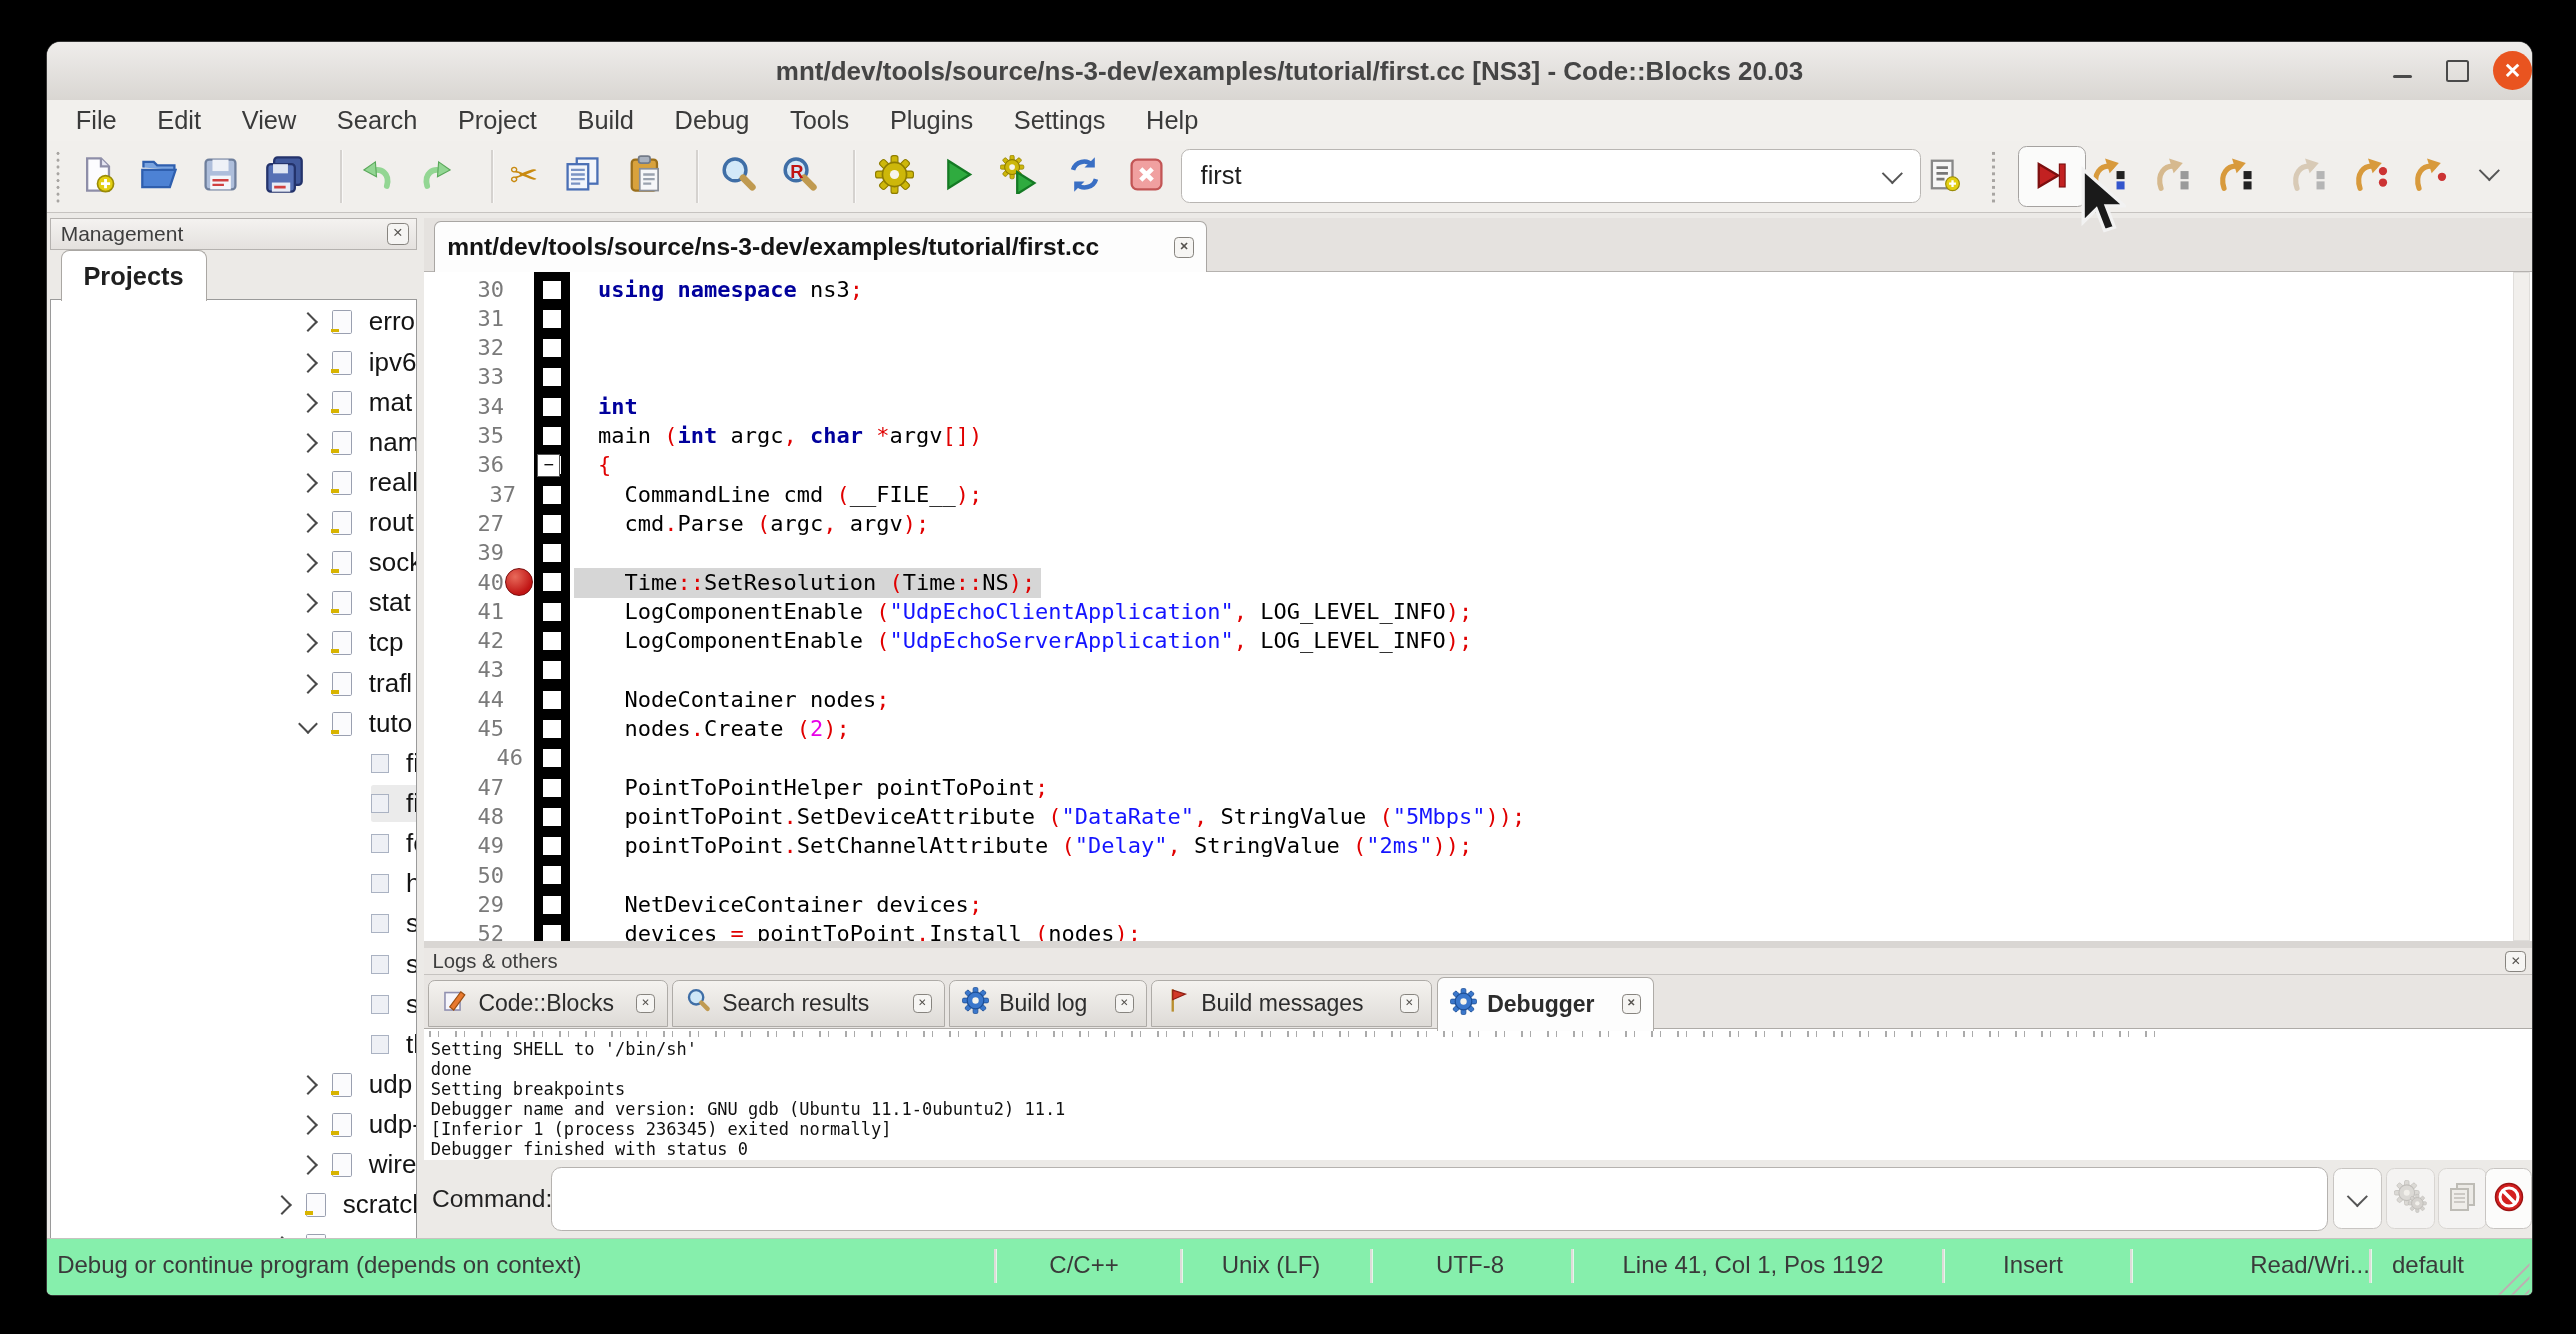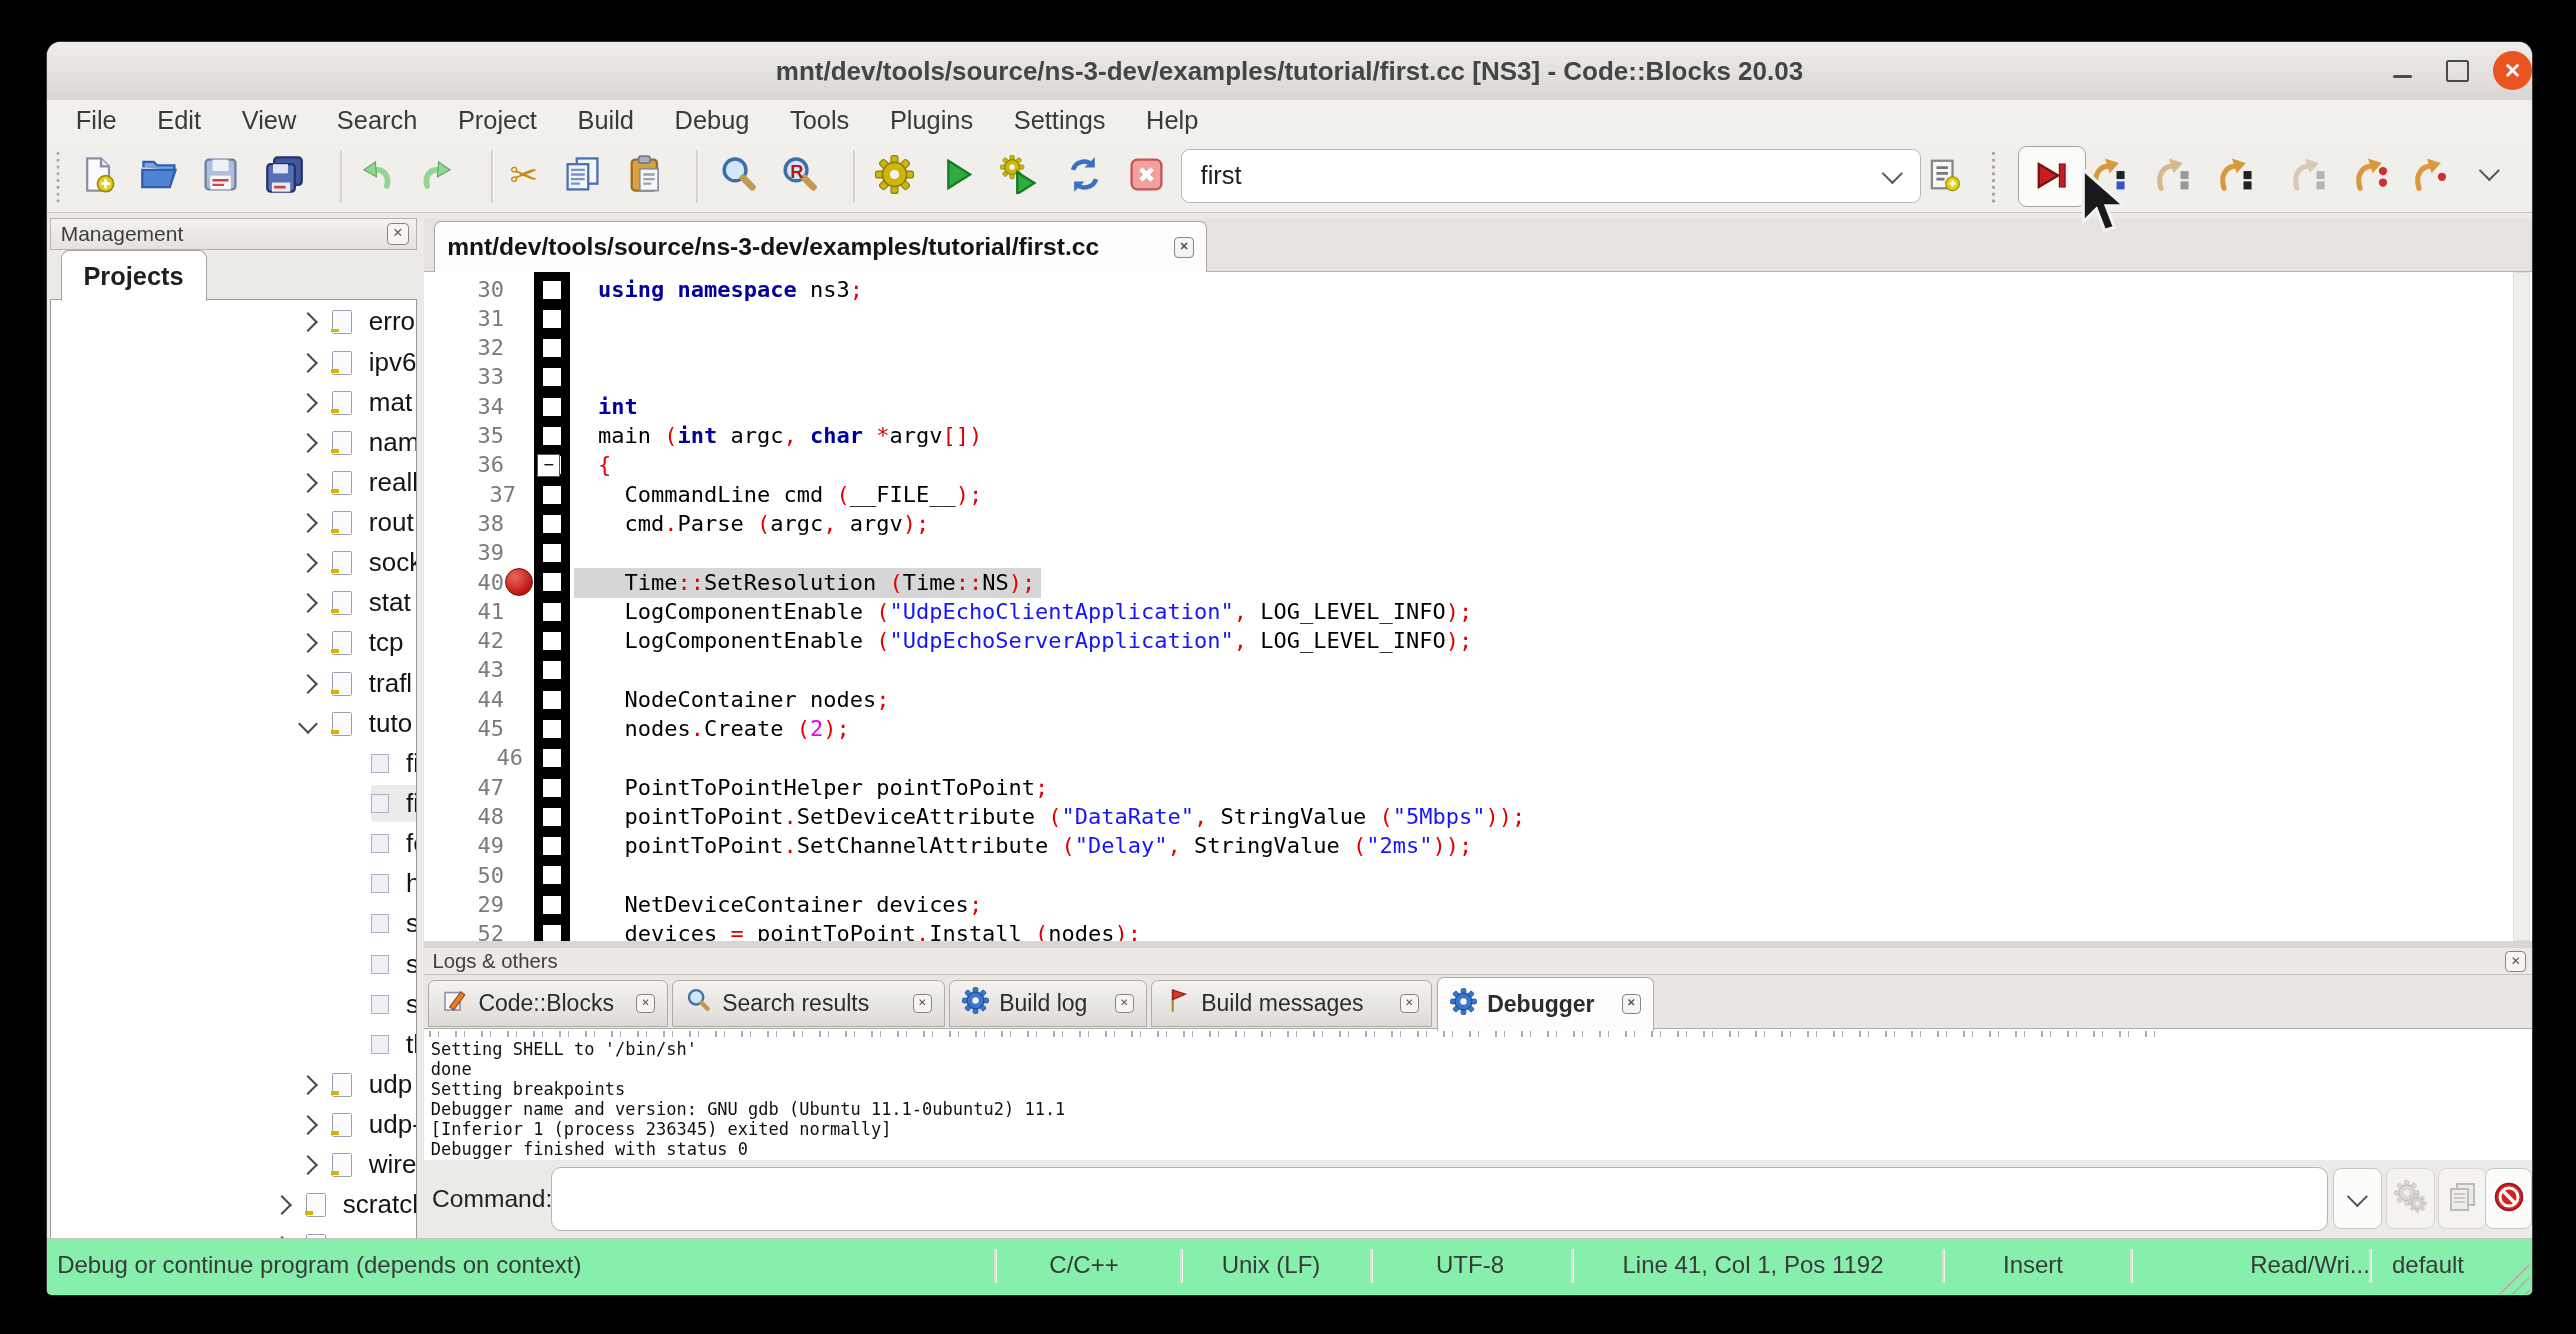--- a/index.html
+++ b/index.html
@@ -511,21 +511,21 @@
         <div class="lnum" style="top:149px;">35</div>
         <div class="sq" style="top:155px;"></div>
         <div class="cline" style="top:149px;"><span class="tok-p">main </span><span class="tok-o">(</span><span class="tok-k">int</span><span class="tok-p"> argc</span><span class="tok-o">,</span><span class="tok-p"> </span><span class="tok-k">char</span><span class="tok-p"> </span><span class="tok-o">*</span><span class="tok-p">argv</span><span class="tok-o">[])</span></div>
         <div class="lnum" style="top:178px;">36</div>
         <div class="sq" style="top:184px;"></div>
         <div class="fold" style="top:182px;"></div>
         <div class="cline" style="top:178px;"><span class="tok-o">{</span></div>
         <div class="lnum" style="top:208px;margin-left:12px;">37</div>
         <div class="sq" style="top:214px;"></div>
         <div class="cline" style="top:208px;"><span class="tok-p">  CommandLine cmd </span><span class="tok-o">(</span><span class="tok-p">__FILE__</span><span class="tok-o">);</span></div>
-        <div class="lnum" style="top:237px;">38</div>
+        <div class="lnum" style="top:237px;">27</div>
         <div class="sq" style="top:243px;"></div>
         <div class="cline" style="top:237px;"><span class="tok-p">  cmd</span><span class="tok-o">.</span><span class="tok-p">Parse </span><span class="tok-o">(</span><span class="tok-p">argc</span><span class="tok-o">,</span><span class="tok-p"> argv</span><span class="tok-o">);</span></div>
         <div class="lnum" style="top:266px;">39</div>
         <div class="sq" style="top:272px;"></div>
         <div class="cline" style="top:266px;"></div>
         <div class="hl" style="top:296px;"></div>
         <div class="lnum" style="top:296px;">40</div>
         <div class="sq" style="top:301px;"></div>
         <div class="bp" style="top:296px;"></div>
         <div class="cline" style="top:296px;"><span class="tok-p">  Time</span><span class="tok-o">::</span><span class="tok-p">SetResolution </span><span class="tok-o">(</span><span class="tok-p">Time</span><span class="tok-o">::</span><span class="tok-p">NS</span><span class="tok-o">);</span></div>

